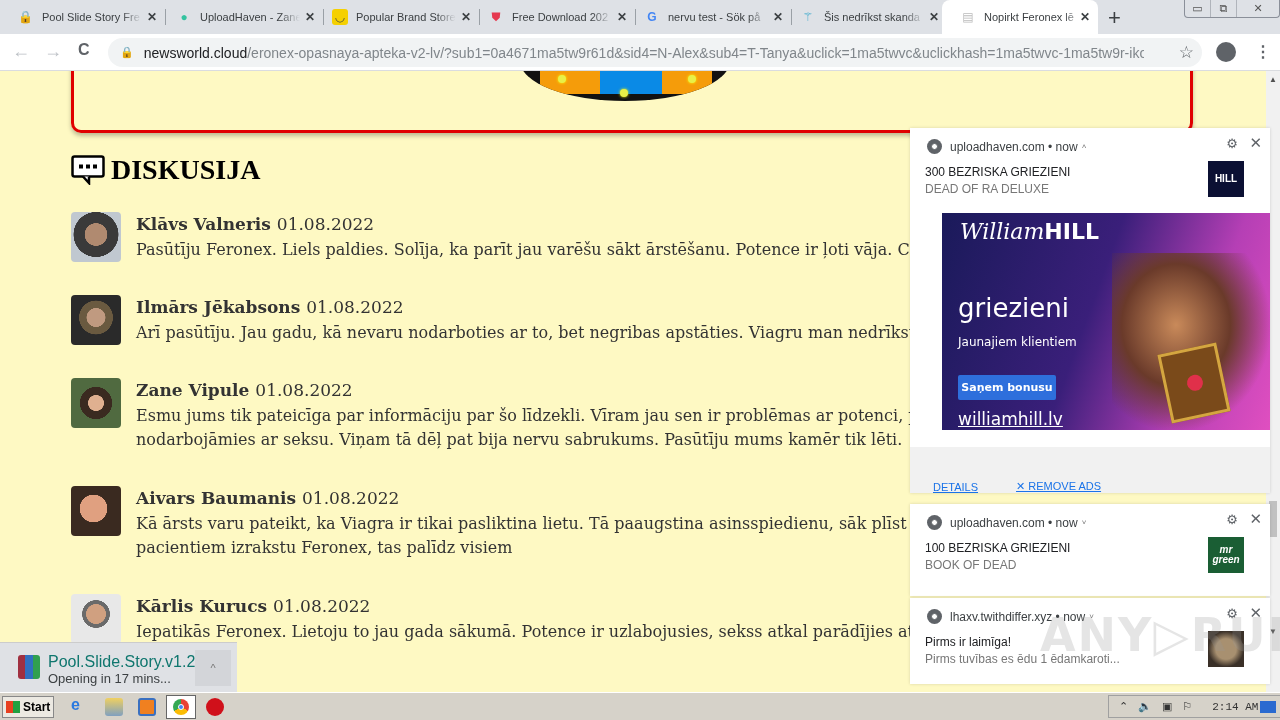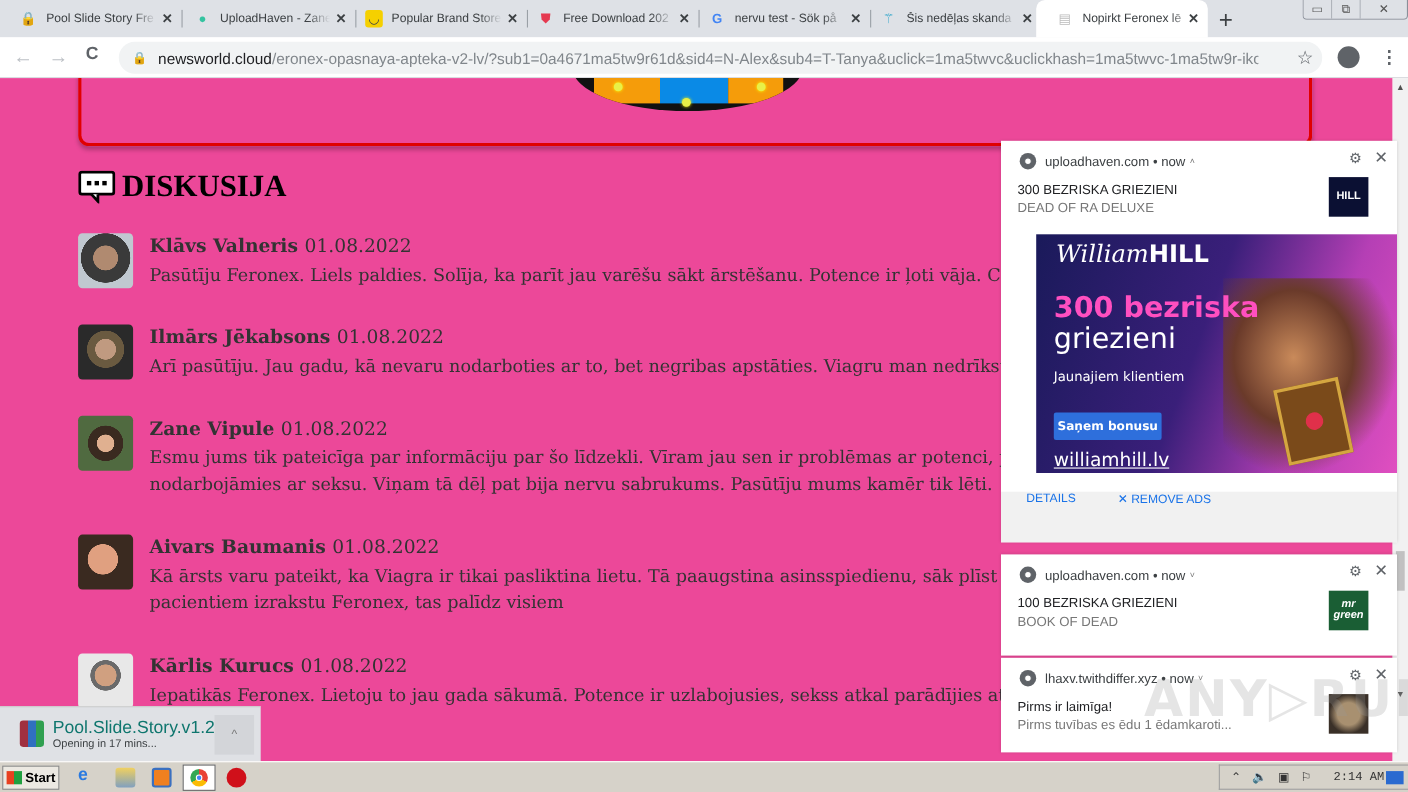--- a/index.html
+++ b/index.html
@@ -20,21 +20,21 @@
   .toolbar { position: absolute; top: 34px; left: 0; width: 1280px; height: 37px; background: #fff; border-bottom: 1px solid #dadce0; }
   .navbtn { position: absolute; top: 7px; font-size: 18px; color: #5f6368; }
   .omnibox { position: absolute; left: 108px; top: 4px; width: 1094px; height: 29px; background: #f1f3f4; border-radius: 15px; display: flex; align-items: center; padding-left: 12px; font-size: 14px; }
   .omnibox .lock { font-size: 11px; color: #5f6368; margin-right: 10px; }
   .omnibox .host { color: #202124; }
   .omnibox .path { color: #80868b; white-space: nowrap; overflow: hidden; width: 1000px; }
   .omnibox .star { position: absolute; right: 8px; top: 4px; font-size: 17px; color: #5f6368; }
   .profile { position: absolute; left: 1216px; top: 8px; width: 20px; height: 20px; border-radius: 50%; background: #5f6368; }
   .menu { position: absolute; left: 1255px; top: 8px; font-size: 16px; color: #5f6368; font-weight: bold; }
   
-  .page { position: absolute; top: 71px; left: 0; width: 1266px; height: 621px; overflow: hidden; background: #ec4899; font-family: "DejaVu Serif", serif; }
+  .page { position: absolute; top: 71px; left: 0; width: 1266px; height: 621px; overflow: hidden; background: #fef9c3; font-family: "DejaVu Serif", serif; }
   .wheelbox { position: absolute; left: 71px; top: -30px; width: 1122px; height: 92px; border: 3px solid #e00000; border-top: none; border-radius: 0 0 10px 10px; box-shadow: 0 3px 4px rgba(0,0,0,0.25); }
   .wheel { position: absolute; left: 520px; top: -110px; width: 210px; height: 140px; border-radius: 0 0 105px 105px / 0 0 40px 40px; background: #111; overflow: hidden; }
   .wheel .seg { position: absolute; top: 0; height: 28px; }
   .wheel .bulb { position: absolute; width: 8px; height: 8px; border-radius: 50%; background: #e8f048; box-shadow: 0 0 3px #ff0; }
   .disc-head { position: absolute; left: 71px; top: 83px; display: flex; align-items: center; }
   .disc-head .icon { width: 34px; height: 30px; margin-right: 6px; }
   .disc-head h2 { font-family: "Liberation Serif", serif; font-size: 28px; font-weight: bold; color: #000; }
   .comment { position: absolute; left: 71px; width: 1000px; }
   .comment .avatar { position: absolute; left: 0; top: 0; width: 50px; height: 50px; border-radius: 4px; }
   .comment .name { position: absolute; left: 65px; top: 2px; font-size: 17px; font-weight: bold; color: #333; white-space: nowrap; }
@@ -60,28 +60,28 @@
   .adimg .brand { position: absolute; left: 18px; top: 6px; color: #fff; font-size: 22px; font-family: "DejaVu Serif", serif; font-style: italic; }
   .adimg .brand b { font-family: "DejaVu Sans", sans-serif; font-style: normal; font-weight: bold; }
   .adimg .big { position: absolute; left: 16px; top: 52px; font-size: 26px; font-weight: bold; color: #ff4fc0; }
   .adimg .big2 { position: absolute; left: 16px; top: 80px; font-size: 26px; color: #fff; }
   .adimg .sub { position: absolute; left: 16px; top: 122px; font-size: 12px; color: #fff; }
   .adimg .cta { position: absolute; left: 16px; top: 162px; width: 98px; height: 25px; background: #2e6fdc; color: #fff; font-size: 11px; font-weight: bold; display: flex; align-items: center; justify-content: center; border-radius: 2px; }
   .adimg .url { position: absolute; left: 16px; top: 196px; font-size: 17px; color: #fff; text-decoration: underline; }
   .adimg .figures { position: absolute; left: 170px; top: 40px; width: 160px; height: 180px; background: radial-gradient(ellipse at 40% 40%, #c98a5a 0%, #6a3a2a 40%, transparent 70%); }
   .adimg .book { position: absolute; left: 222px; top: 135px; width: 60px; height: 70px; background: #7a4a1a; border: 3px solid #d4a640; transform: rotate(-12deg); }
   .adimg .book::after { content: ""; position: absolute; left: 20px; top: 24px; width: 16px; height: 16px; border-radius: 50%; background: #e0304a; }
-  .notif .actions { position: absolute; left: 0; bottom: 0; width: 360px; height: 46px; background: #f1f1f1; display: flex; align-items: flex-start; font-size: 11px; color: #1a73e8; }
+  .notif .actions { position: absolute; left: 0; bottom: 0; width: 360px; height: 46px; background: #f1f1f1; display: flex; align-items: flex-end; font-size: 11px; color: #1a73e8; text-decoration: underline; }
   .notif .actions span { margin-left: 23px; }
   .notif .actions span + span { margin-left: 38px; }
   
   .dlbar { position: absolute; left: 0; top: 642px; width: 237px; height: 50px; background: #dfe1e5; border-top: 1px solid #ccc; font-family: "Liberation Sans", sans-serif; }
   .dlbar .ficon { position: absolute; left: 18px; top: 12px; width: 22px; height: 24px; background: linear-gradient(90deg,#a03040 0 33%,#3070c0 33% 66%,#30a050 66%); border-radius: 3px; }
   .dlbar .fname { position: absolute; left: 48px; top: 10px; font-size: 16px; color: #0f766e; }
-  .dlbar .fstatus { position: absolute; left: 48px; top: 28px; font-size: 10px; color: #3c4043; }
+  .dlbar .fstatus { position: absolute; left: 48px; top: 28px; font-size: 13px; color: #3c4043; }
   .dlbar .chev { position: absolute; left: 195px; top: 7px; width: 36px; height: 36px; background: #d3d5d9; display: flex; align-items: center; justify-content: center; font-size: 11px; color: #777; }
   
   .taskbar { position: absolute; left: 0; top: 692px; width: 1280px; height: 28px; background: #d6d2c9; border-top: 1px solid #fff; font-family: "Liberation Sans", sans-serif; }
   .start { position: absolute; left: 2px; top: 3px; width: 52px; height: 22px; border: 1px solid #888; background: #ece9e2; display: flex; align-items: center; font-size: 12px; font-weight: bold; padding-left: 3px; }
   .start .logo { width: 14px; height: 12px; margin-right: 3px; background: linear-gradient(90deg,#e84020 0 50%,#20a040 50%); }
   .tbicon { position: absolute; top: 5px; width: 18px; height: 18px; border-radius: 3px; }
   .tray { position: absolute; right: 0; top: 2px; width: 172px; height: 23px; border: 1px solid #a0a0a0; border-right: none; display: flex; align-items: center; font-size: 11px; color: #333; }
   .tray span { margin-left: 10px; }
   .tray .clock { margin-left: 20px; font-family: Liberation Mono, monospace; }
   .tray .desk { position: absolute; right: 4px; top: 5px; width: 16px; height: 12px; background: #2a6ad0; }
@@ -116,21 +116,21 @@
       <span class="sep"></span>
   </div>
   <div class="tab" style="left:626px;width:165px">
     <span class="fav" style="color:#4285f4;font-weight:bold">G</span>
     <span class="title">nervu test - Sök på</span>
     <span class="x">✕</span>
       <span class="sep"></span>
   </div>
   <div class="tab" style="left:782px;width:165px">
     <span class="fav" style="color:#29a3c9">⚚</span>
-    <span class="title">Šis nedēļas skanda</span>
+    <span class="title">Šis nedrīkst skanda</span>
     <span class="x">✕</span>
   </div>
   <div class="tab active" style="left:942px;width:156px">
     <span class="fav" style="color:#bbb">▤</span>
     <span class="title">Nopirkt Feronex lē</span>
     <span class="x">✕</span>
   </div>
   <span class="newtab">+</span>
   <div class="winbtns">
     <span>▭</span>
@@ -221,21 +221,20 @@
   </div>
   <span class="gear">⚙</span>
   <span class="close">✕</span>
   <div class="t1">300 BEZRISKA GRIEZIENI</div>
   <div class="t2">DEAD OF RA DELUXE</div>
   <div class="thumb" style="background:#0b1033">HILL</div>
   <div class="adimg">
     <div class="brand"><span>William</span><b>HILL</b></div>
     <div class="figures"></div>
     <div class="book"></div>
-    <div class="big">300 bezriska</div>
     <div class="big2">griezieni</div>
     <div class="sub">Jaunajiem klientiem</div>
     <div class="cta">Saņem bonusu</div>
     <div class="url">williamhill.lv</div>
   </div>
   <div class="actions">
     <span>DETAILS</span>
     <span>✕ REMOVE ADS</span>
   </div>
 </div>

